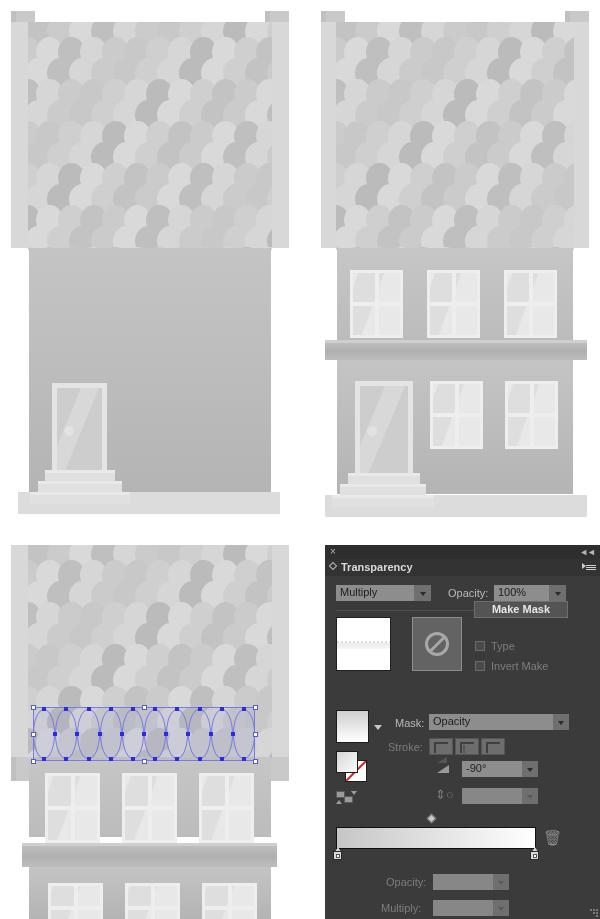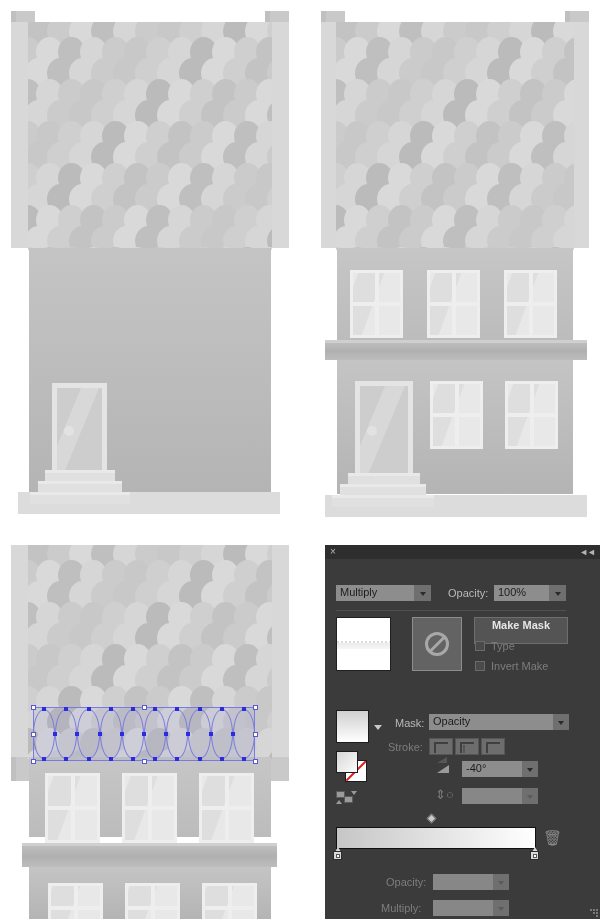--- a/index.html
+++ b/index.html
@@ -777,40 +777,51 @@
       </div>
   </div>
 
   <div id="panels">
 
     <div class="tbar">
       <span class="x">×</span>
       <span class="coll">◄◄</span>
     </div>
 
+    <div class="ptab" style="left:0;top:14px;width:275px;">
+      <span class="diamond"></span>
+      <span class="ttl">Transparency</span>
+      <span class="pmenu">
+        <b></b>
+          <i></i>
+          <i></i>
+          <i></i>
+          <i></i>
+      </span>
+    </div>
 
     <div class="field txt" style="left:11px;top:40px;width:78px;height:16px;">Multiply</div>
     <div class="arrowbtn" style="left:89px;top:40px;width:17px;height:16px;"></div>
     <span class="lbl" style="left:123px;top:42px;">Opacity:</span>
     <div class="field txt" style="left:169px;top:40px;width:55px;height:16px;">100%</div>
     <div class="arrowbtn" style="left:224px;top:40px;width:17px;height:16px;"></div>
 
     <div class="sep" style="left:11px;top:65px;width:230px;"></div>
 
     <div class="thumb" style="left:11px;top:72px;width:55px;height:54px;">
       <div style="position:absolute;left:0;top:24px;width:100%;height:7px;
                   background:linear-gradient(to bottom,#e9e9e9,#f6f6f6);"></div>
       <div style="position:absolute;left:0;top:23px;width:100%;height:2px;
                   background:repeating-linear-gradient(to right,#dcdcdc 0 2px,#ffffff 2px 4px);"></div>
     </div>
     <div class="maskbox" style="left:87px;top:72px;width:50px;height:54px;">
       <div class="noicon" style="left:12px;top:14px;width:24px;height:24px;"></div>
     </div>
 
-    <div class="btn" style="left:149px;top:72px;width:94px;height:27px;">Make Mask</div>
+    <div class="btn" style="left:149px;top:56px;width:94px;height:17px;">Make Mask</div>
 
     <div class="chk" style="left:150px;top:96px;"></div>
     <span class="lbl dim" style="left:166px;top:95px;">Type</span>
     <div class="chk" style="left:150px;top:116px;"></div>
     <span class="lbl dim" style="left:166px;top:115px;">Invert Make</span>
 
 
     <div class="gswatch" style="left:11px;top:165px;width:33px;height:33px;"></div>
     <div class="gcaret" style="left:49px;top:180px;"></div>
 
@@ -843,21 +854,21 @@
       <div class="g" style="left:4px;top:3px;width:2px;height:11px;"></div>
       <div class="g" style="left:4px;top:3px;width:14px;height:2px;"></div>
       <div class="g" style="left:7px;top:6px;width:2px;height:8px;background:#555;"></div>
     </div>
     <div class="salign" style="left:156px;top:193px;width:24px;height:17px;">
       <div class="g" style="left:4px;top:3px;width:2px;height:11px;"></div>
       <div class="g" style="left:4px;top:3px;width:14px;height:2px;"></div>
     </div>
 
     <div class="angicon" style="left:112px;top:220px;"></div>
-    <div class="field txt" style="left:137px;top:216px;width:60px;height:16px;">-40°</div>
+    <div class="field txt" style="left:137px;top:216px;width:60px;height:16px;">-90°</div>
     <div class="arrowbtn" style="left:197px;top:216px;width:16px;height:16px;"></div>
 
     <div class="aricon" style="left:110px;top:243px;">⇕○</div>
     <div class="field empty" style="left:137px;top:243px;width:60px;height:16px;"></div>
     <div class="arrowbtn dimar" style="left:197px;top:243px;width:16px;height:16px;"></div>
 
     <div class="gmid" style="left:103px;top:270px;"></div>
     <div class="gbar" style="left:11px;top:282px;width:200px;height:22px;"></div>
     <div class="gstop" style="left:8px;top:302px;">
       <div class="tip"></div>

